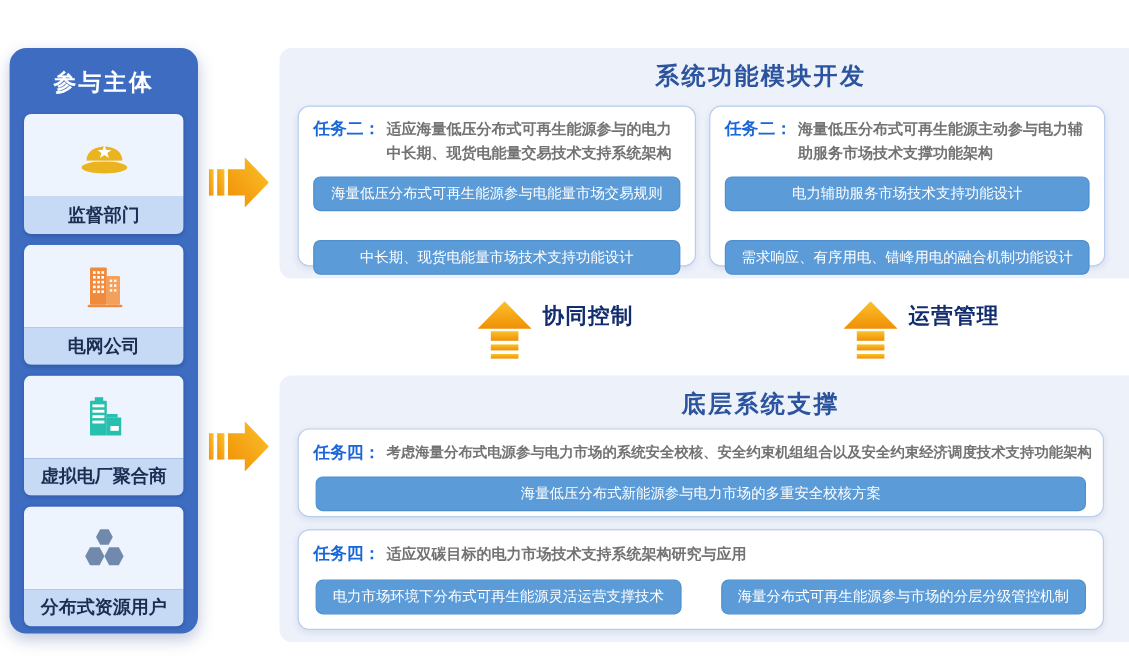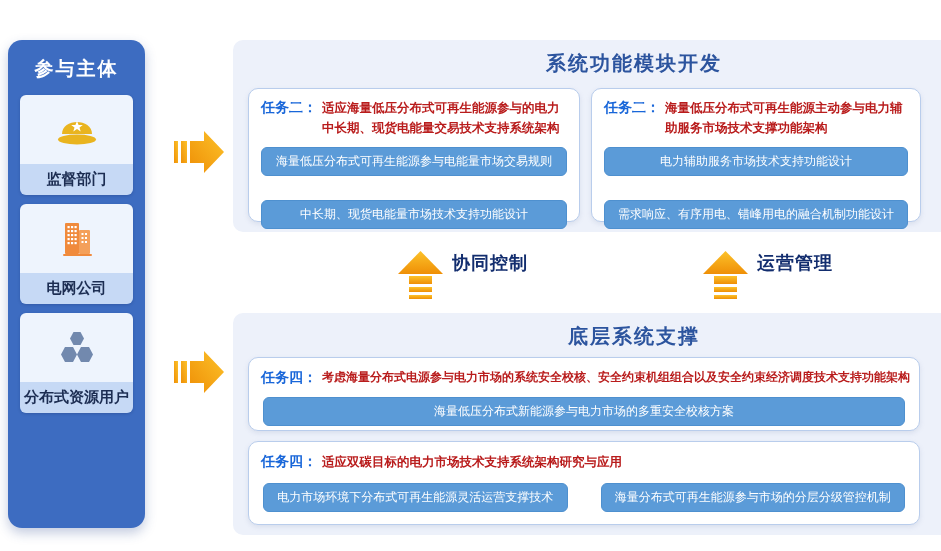--- a/index.html
+++ b/index.html
@@ -7,21 +7,21 @@
   body {
     width: 941px; height: 551px;
     background: #ffffff;
     font-family: "Liberation Sans", "DejaVu Sans", sans-serif;
     overflow: hidden;
   }
   .stage { position: relative; width: 941px; height: 551px; }
 
   
   .sidebar {
-    position: absolute; left: 8px; top: 40px; width: 137px; height: 488px;
+    position: absolute; left: 8px; top: 40px; width: 157px; height: 488px;
     background: #3d6cc1; border-radius: 14px;
     box-shadow: 0 5px 12px rgba(40,70,140,.28);
   }
   .sidebar-title {
     padding-top: 16px; text-align: center;
     color: #ffffff; font-size: 19px; font-weight: bold; letter-spacing: 2px;
   }
   .sidebar-items { display: flex; flex-direction: column; gap: 9px; padding: 13px 12px 0; }
   .entity-card {
     border-radius: 6px; overflow: hidden;
@@ -60,21 +60,21 @@
     font-family: Liberation Mono, monospace;
   }
   .tc-a { left: 15px;  top: 48px; width: 332px; height: 134px; }
   .tc-b { left: 358px; top: 48px; width: 330px; height: 134px; }
   .bc-a { left: 15px;  top: 44px;  width: 672px; height: 74px; }
   .bc-b { left: 15px;  top: 128px; width: 672px; height: 84px; }
 
   .task-header { display: flex; align-items: flex-start; padding: 10px 10px 0 12px; }
   .bc-a .task-header, .bc-b .task-header { padding-top: 11px; }
   .task-label { color: #1866d9; font-weight: bold; font-size: 14px; white-space: nowrap; margin-right: 5px; }
-  .task-desc  { color: #b91c1c; font-weight: bold; font-size: 12.5px; line-height: 1.6; }
+  .task-desc  { color: #737373; font-weight: bold; font-size: 12.5px; line-height: 1.6; }
   .bc-a .task-desc { font-size: 12px; white-space: nowrap; }
   .bc-b .task-desc { white-space: nowrap; }
 
   .pill {
     background: #5b9bd8; border: 1px solid #4e90cf; border-radius: 6px;
     color: #ffffff; font-size: 12px; text-align: center; padding: 5px 2px;
   }
   .pill-stack { display: flex; flex-direction: column; gap: 24px; padding: 8px 12px 0; }
   .pill-wide { margin: 9px 14px 0; }
   .pill-row { display: flex; gap: 33px; padding: 10px 14px 0; }
@@ -134,20 +134,38 @@
                 <rect x="30" y="18" width="2" height="2"></rect>
               <rect x="26.5" y="22" width="2" height="2"></rect>
                 <rect x="30" y="22" width="2" height="2"></rect>
             </g>
             <rect x="8" y="35" width="29" height="2" rx="1" fill="#f08a3c"></rect>
           </svg>
         </div>
         <div class="entity-label">电网公司</div>
       </div>
 
+      <div class="entity-card">
+        <div class="entity-icon">
+          <svg width="44" height="40" viewBox="0 0 44 40">
+            <rect x="14" y="3" width="7" height="4" fill="#27bfae"></rect>
+            <rect x="10" y="6" width="14" height="29" rx="1" fill="#27bfae"></rect>
+            <g fill="#ffffff">
+              <rect x="12" y="9" width="10" height="2.4"></rect>
+              <rect x="12" y="13.5" width="10" height="2.4"></rect>
+              <rect x="12" y="18" width="10" height="2.4"></rect>
+              <rect x="12" y="22.5" width="10" height="2.4"></rect>
+            </g>
+            <path d="M24 20 L36 20 L36 35 L24 35 Z" fill="#27bfae"></path>
+            <rect x="27" y="27" width="7" height="4" fill="#ffffff"></rect>
+            <rect x="24" y="17" width="9" height="3" fill="#27bfae"></rect>
+          </svg>
+        </div>
+        <div class="entity-label">虚拟电厂聚合商</div>
+      </div>
 
       <div class="entity-card">
         <div class="entity-icon">
           <svg width="44" height="40" viewBox="0 0 44 40">
             <polygon points="18.5,4 25.5,4 29,10.5 25.5,17 18.5,17 15,10.5" fill="#7289ae"></polygon>
             <polygon points="10,19 18,19 22,26.5 18,34 10,34 6,26.5" fill="#7289ae"></polygon>
             <polygon points="26,19 34,19 38,26.5 34,34 26,34 22,26.5" fill="#7289ae"></polygon>
           </svg>
         </div>
         <div class="entity-label">分布式资源用户</div>

